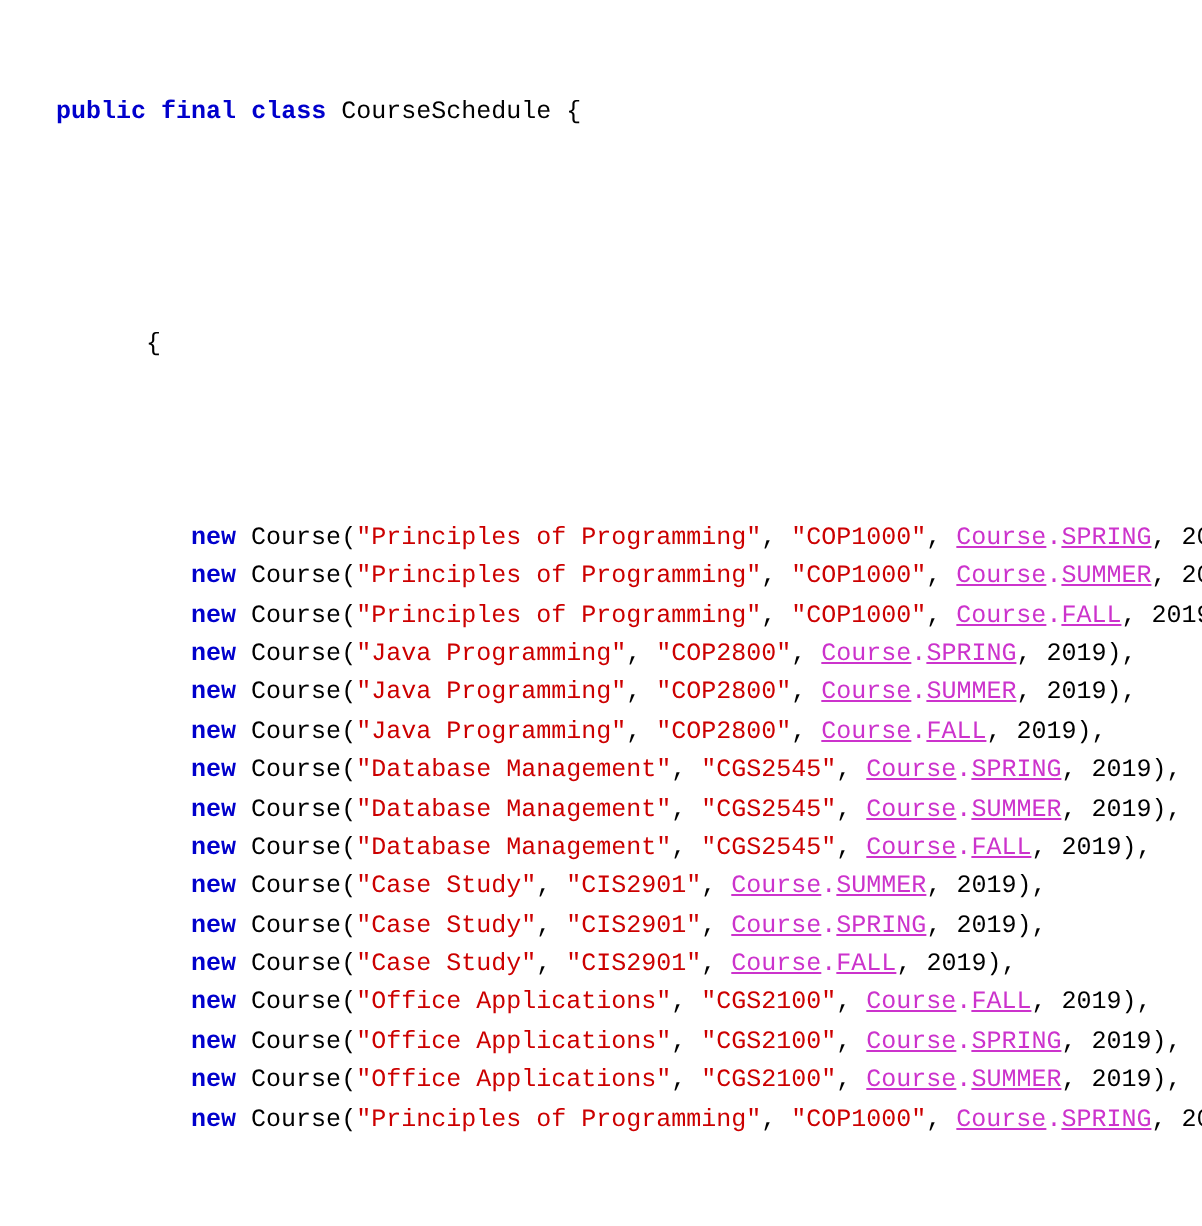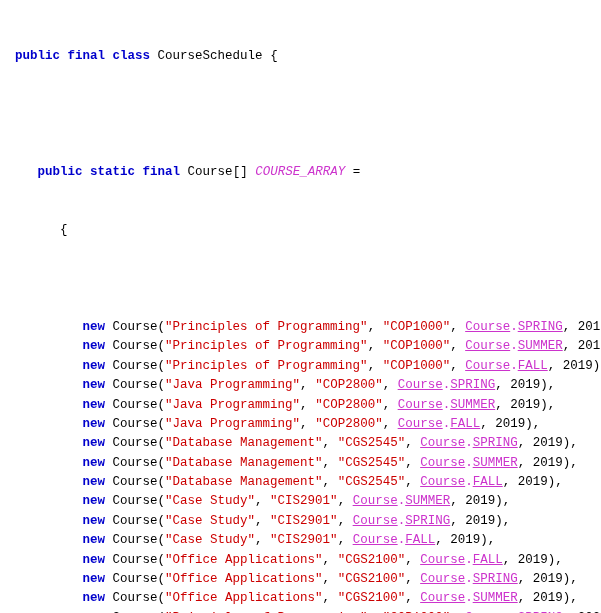--- a/index.html
+++ b/index.html
@@ -13,29 +13,28 @@
     .code-block {
       padding: 8px 0 8px 0;
       white-space: pre;
       overflow: hidden;
     }
     .kw { color: #0000cc; font-weight: bold; }                          
     .class-name { color: #000000; }
     .string { color: #cc0000; }                           
     .underline { text-decoration: underline; }
     .paren { color: #000000; }
-    .line { display: block; padding-left: 15px; }
+    .line { display: block; padding-left: 28px; }
   </style>
 </head>
 <body>
 
 <div class="code-block">
   <span class="line"><span class="kw">public</span> <span class="kw">final</span> <span class="kw">class</span> <span class="class-name">CourseSchedule</span> {</span>
   <span class="line">&nbsp;</span>
-  <span class="line">   <span class="kw">public</span> <span class="kw">static</span> <span class="kw">final</span> <span class="class-name">Course</span>[] <span style="color:#cc33cc; font-style:italic;">COURSE_ARRAY</span> =</span>
   <span class="line">      {</span>
 
   
   <span id="course-rows"><span class="line">         <span class="kw">new</span> <span class="class-name">Course</span><span class="paren">(</span><span class="string">"Principles of Programming"</span><span>, </span><span class="string">"COP1000"</span><span>, </span><span class="class-name underline" style="color:#cc33cc;">Course</span><span style="color:#cc33cc;">.</span><span class="underline" style="color:#cc33cc;">SPRING</span><span>, 2019</span></span><span class="line">         <span class="kw">new</span> <span class="class-name">Course</span><span class="paren">(</span><span class="string">"Principles of Programming"</span><span>, </span><span class="string">"COP1000"</span><span>, </span><span class="class-name underline" style="color:#cc33cc;">Course</span><span style="color:#cc33cc;">.</span><span class="underline" style="color:#cc33cc;">SUMMER</span><span>, 2019</span></span><span class="line">         <span class="kw">new</span> <span class="class-name">Course</span><span class="paren">(</span><span class="string">"Principles of Programming"</span><span>, </span><span class="string">"COP1000"</span><span>, </span><span class="class-name underline" style="color:#cc33cc;">Course</span><span style="color:#cc33cc;">.</span><span class="underline" style="color:#cc33cc;">FALL</span><span>, 2019</span><span class="paren">)</span><span>,</span></span><span class="line">         <span class="kw">new</span> <span class="class-name">Course</span><span class="paren">(</span><span class="string">"Java Programming"</span><span>, </span><span class="string">"COP2800"</span><span>, </span><span class="class-name underline" style="color:#cc33cc;">Course</span><span style="color:#cc33cc;">.</span><span class="underline" style="color:#cc33cc;">SPRING</span><span>, 2019</span><span class="paren">)</span><span>,</span></span><span class="line">         <span class="kw">new</span> <span class="class-name">Course</span><span class="paren">(</span><span class="string">"Java Programming"</span><span>, </span><span class="string">"COP2800"</span><span>, </span><span class="class-name underline" style="color:#cc33cc;">Course</span><span style="color:#cc33cc;">.</span><span class="underline" style="color:#cc33cc;">SUMMER</span><span>, 2019</span><span class="paren">)</span><span>,</span></span><span class="line">         <span class="kw">new</span> <span class="class-name">Course</span><span class="paren">(</span><span class="string">"Java Programming"</span><span>, </span><span class="string">"COP2800"</span><span>, </span><span class="class-name underline" style="color:#cc33cc;">Course</span><span style="color:#cc33cc;">.</span><span class="underline" style="color:#cc33cc;">FALL</span><span>, 2019</span><span class="paren">)</span><span>,</span></span><span class="line">         <span class="kw">new</span> <span class="class-name">Course</span><span class="paren">(</span><span class="string">"Database Management"</span><span>, </span><span class="string">"CGS2545"</span><span>, </span><span class="class-name underline" style="color:#cc33cc;">Course</span><span style="color:#cc33cc;">.</span><span class="underline" style="color:#cc33cc;">SPRING</span><span>, 2019</span><span class="paren">)</span><span>,</span></span><span class="line">         <span class="kw">new</span> <span class="class-name">Course</span><span class="paren">(</span><span class="string">"Database Management"</span><span>, </span><span class="string">"CGS2545"</span><span>, </span><span class="class-name underline" style="color:#cc33cc;">Course</span><span style="color:#cc33cc;">.</span><span class="underline" style="color:#cc33cc;">SUMMER</span><span>, 2019</span><span class="paren">)</span><span>,</span></span><span class="line">         <span class="kw">new</span> <span class="class-name">Course</span><span class="paren">(</span><span class="string">"Database Management"</span><span>, </span><span class="string">"CGS2545"</span><span>, </span><span class="class-name underline" style="color:#cc33cc;">Course</span><span style="color:#cc33cc;">.</span><span class="underline" style="color:#cc33cc;">FALL</span><span>, 2019</span><span class="paren">)</span><span>,</span></span><span class="line">         <span class="kw">new</span> <span class="class-name">Course</span><span class="paren">(</span><span class="string">"Case Study"</span><span>, </span><span class="string">"CIS2901"</span><span>, </span><span class="class-name underline" style="color:#cc33cc;">Course</span><span style="color:#cc33cc;">.</span><span class="underline" style="color:#cc33cc;">SUMMER</span><span>, 2019</span><span class="paren">)</span><span>,</span></span><span class="line">         <span class="kw">new</span> <span class="class-name">Course</span><span class="paren">(</span><span class="string">"Case Study"</span><span>, </span><span class="string">"CIS2901"</span><span>, </span><span class="class-name underline" style="color:#cc33cc;">Course</span><span style="color:#cc33cc;">.</span><span class="underline" style="color:#cc33cc;">SPRING</span><span>, 2019</span><span class="paren">)</span><span>,</span></span><span class="line">         <span class="kw">new</span> <span class="class-name">Course</span><span class="paren">(</span><span class="string">"Case Study"</span><span>, </span><span class="string">"CIS2901"</span><span>, </span><span class="class-name underline" style="color:#cc33cc;">Course</span><span style="color:#cc33cc;">.</span><span class="underline" style="color:#cc33cc;">FALL</span><span>, 2019</span><span class="paren">)</span><span>,</span></span><span class="line">         <span class="kw">new</span> <span class="class-name">Course</span><span class="paren">(</span><span class="string">"Office Applications"</span><span>, </span><span class="string">"CGS2100"</span><span>, </span><span class="class-name underline" style="color:#cc33cc;">Course</span><span style="color:#cc33cc;">.</span><span class="underline" style="color:#cc33cc;">FALL</span><span>, 2019</span><span class="paren">)</span><span>,</span></span><span class="line">         <span class="kw">new</span> <span class="class-name">Course</span><span class="paren">(</span><span class="string">"Office Applications"</span><span>, </span><span class="string">"CGS2100"</span><span>, </span><span class="class-name underline" style="color:#cc33cc;">Course</span><span style="color:#cc33cc;">.</span><span class="underline" style="color:#cc33cc;">SPRING</span><span>, 2019</span><span class="paren">)</span><span>,</span></span><span class="line">         <span class="kw">new</span> <span class="class-name">Course</span><span class="paren">(</span><span class="string">"Office Applications"</span><span>, </span><span class="string">"CGS2100"</span><span>, </span><span class="class-name underline" style="color:#cc33cc;">Course</span><span style="color:#cc33cc;">.</span><span class="underline" style="color:#cc33cc;">SUMMER</span><span>, 2019</span><span class="paren">)</span><span>,</span></span><span class="line">         <span class="kw">new</span> <span class="class-name">Course</span><span class="paren">(</span><span class="string">"Principles of Programming"</span><span>, </span><span class="string">"COP1000"</span><span>, </span><span class="class-name underline" style="color:#cc33cc;">Course</span><span style="color:#cc33cc;">.</span><span class="underline" style="color:#cc33cc;">SPRING</span><span>, 2020</span></span></span>
 
   
   
   
   
 </div>

